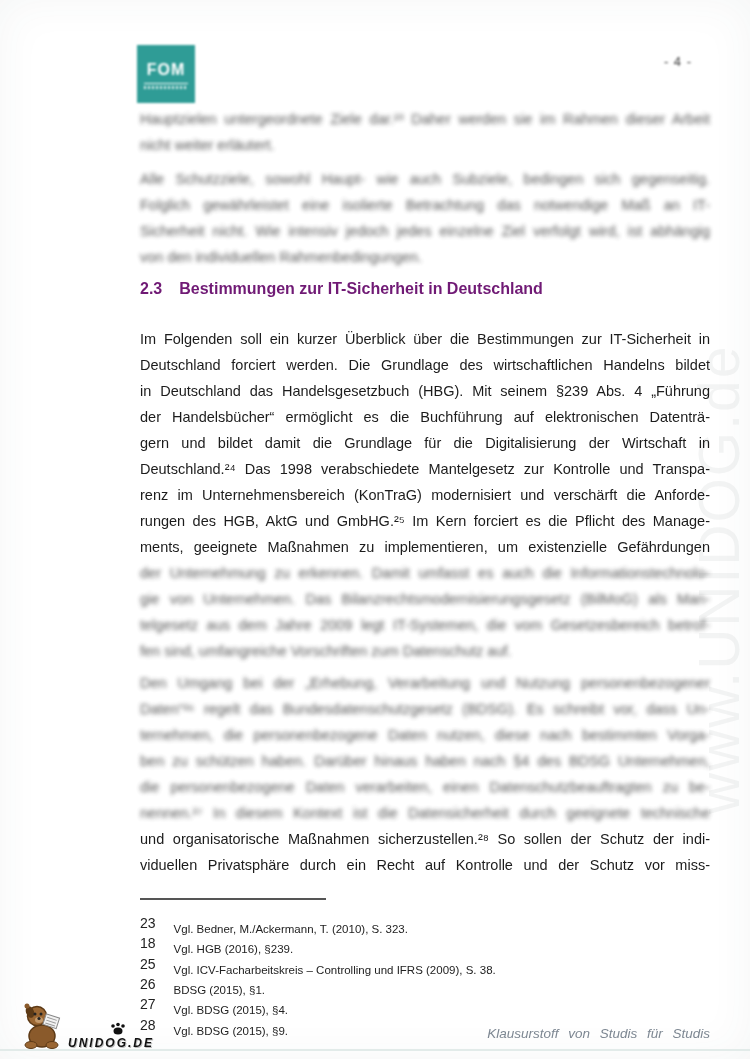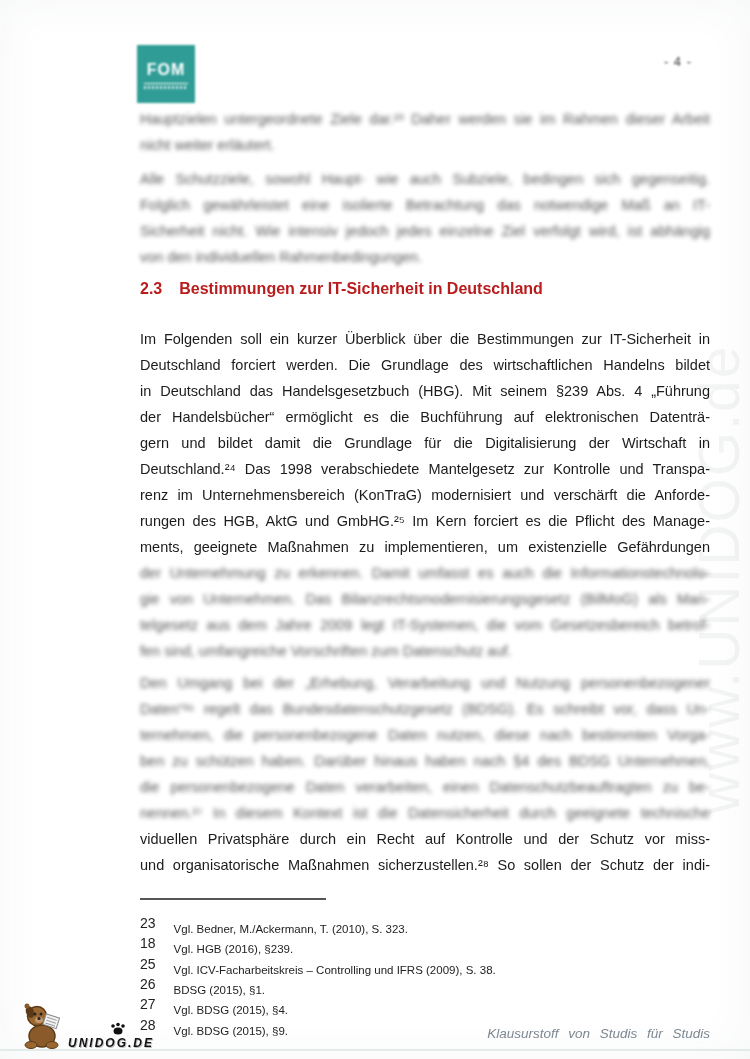--- a/index.html
+++ b/index.html
@@ -41,21 +41,21 @@
   .para{margin:0 0 8px 0;}
   .line{
     font-size:14.5px;line-height:26px;
     text-align:justify;text-align-last:justify;
     white-space:normal;color:#1c1c1c;
   }
   .line.last{text-align-last:left;}
   .bl{filter:blur(2px);color:#3a3a3a;opacity:.85;}
   .heading{
     display:flex;gap:17px;align-items:baseline;
-    font-weight:bold;font-size:16px;line-height:26px;color:#b91c1c;
+    font-weight:bold;font-size:16px;line-height:26px;color:#701a75;
     margin:4px 0 6px 0;
   }
   
   .fn-sep{width:186px;height:2px;background:#555;margin:20px 0 16px 0;}
   .fn-row{font-size:11.5px;line-height:14.5px;color:#222;}
   .fn-row sup{font-size:14px;vertical-align:super;margin-right:18px;}
   
   .footer-logo{position:absolute;left:22px;top:1002px;display:flex;align-items:flex-end;filter:blur(0.3px);}
   .dog{margin-right:4px;}
   .brand-wrap{display:flex;flex-direction:column;align-items:flex-start;}
@@ -120,22 +120,22 @@
       <div class="line bl last">fen sind, umfangreiche Vorschriften zum Datenschutz auf.</div>
     </div>
 
     <div class="para" style="margin-bottom:0;">
       <div class="line bl">Den Umgang bei der „Erhebung, Verarbeitung und Nutzung personenbezogener</div>
       <div class="line bl">Daten“²⁶ regelt das Bundesdatenschutzgesetz (BDSG). Es schreibt vor, dass Un-</div>
       <div class="line bl">ternehmen, die personenbezogene Daten nutzen, diese nach bestimmten Vorga-</div>
       <div class="line bl">ben zu schützen haben. Darüber hinaus haben nach §4 des BDSG Unternehmen,</div>
       <div class="line bl">die personenbezogene Daten verarbeiten, einen Datenschutzbeauftragten zu be-</div>
       <div class="line bl">nennen.²⁷ In diesem Kontext ist die Datensicherheit durch geeignete technische</div>
+      <div class="line">und organisatorische Maßnahmen sicherzustellen.²⁸ So sollen der Schutz der indi-</div>
       <div class="line">viduellen Privatsphäre durch ein Recht auf Kontrolle und der Schutz vor miss-</div>
-      <div class="line">und organisatorische Maßnahmen sicherzustellen.²⁸ So sollen der Schutz der indi-</div>
     </div>
 
     <div class="fn-sep"></div>
     <div>
       <div class="fn-row"><sup>23</sup><span>Vgl. Bedner, M./Ackermann, T. (2010), S. 323.</span></div>
       <div class="fn-row"><sup>18</sup><span>Vgl. HGB (2016), §239.</span></div>
       <div class="fn-row"><sup>25</sup><span>Vgl. ICV-Facharbeitskreis – Controlling und IFRS (2009), S. 38.</span></div>
       <div class="fn-row"><sup>26</sup><span>BDSG (2015), §1.</span></div>
       <div class="fn-row"><sup>27</sup><span>Vgl. BDSG (2015), §4.</span></div>
       <div class="fn-row"><sup>28</sup><span>Vgl. BDSG (2015), §9.</span></div>

